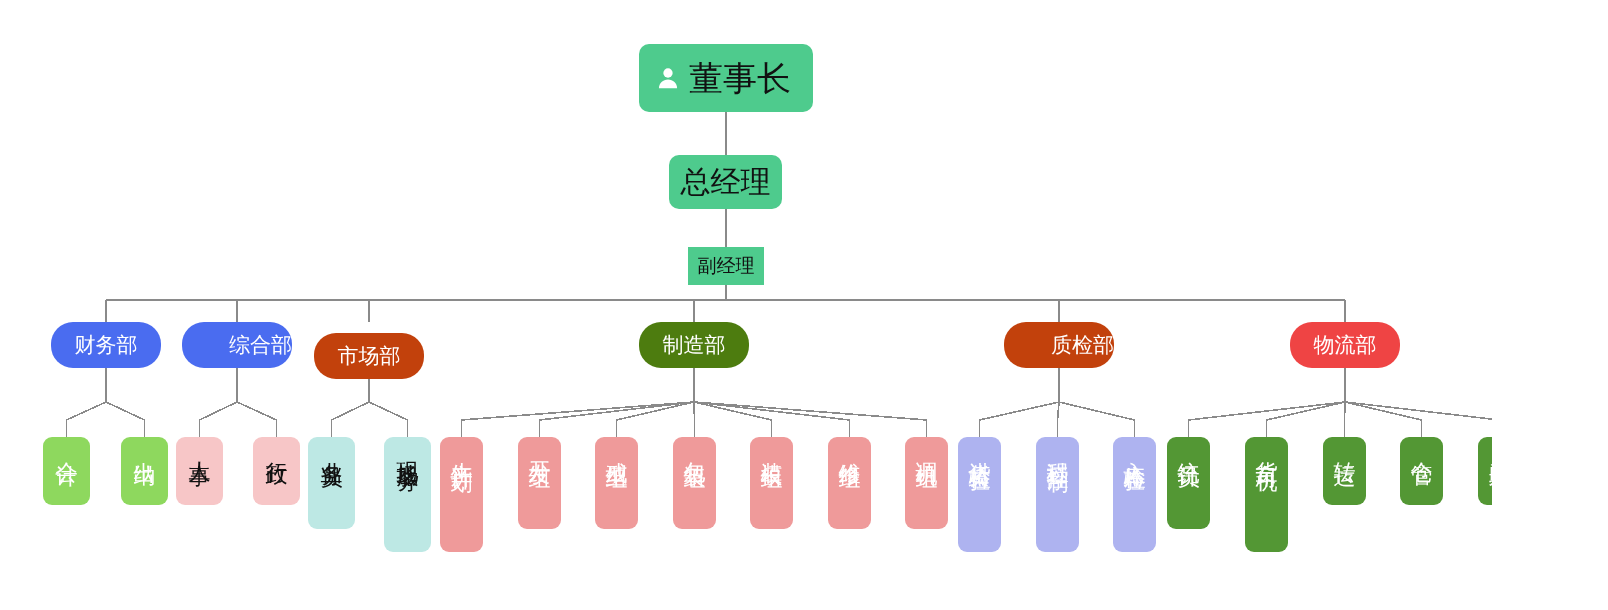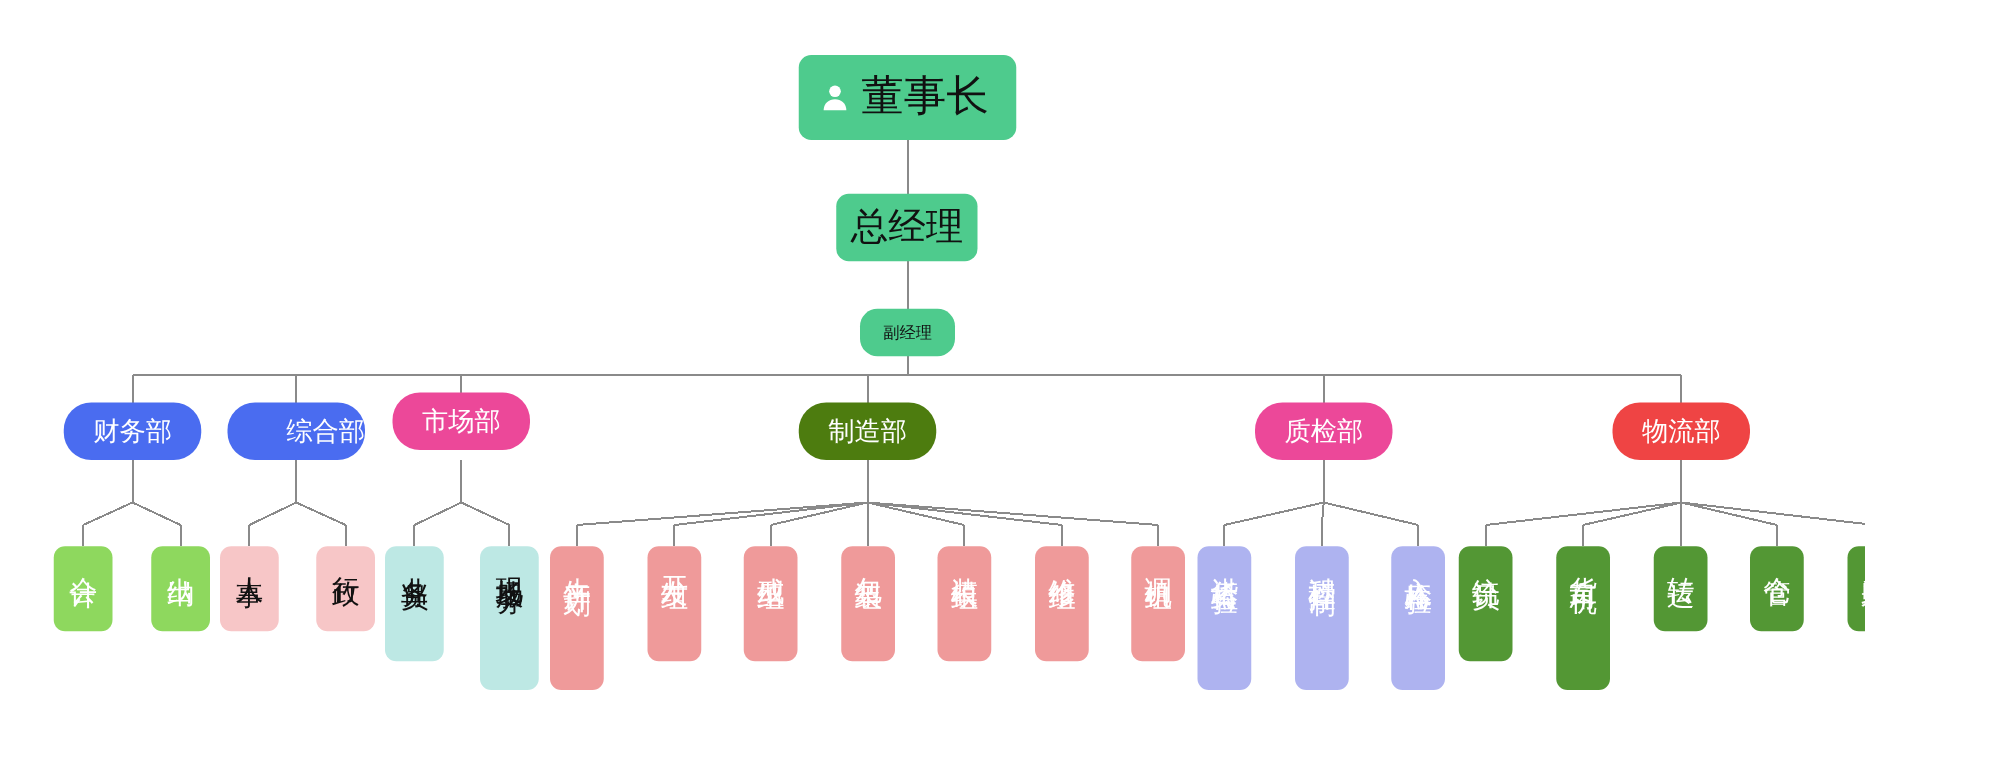--- a/index.html
+++ b/index.html
@@ -10,21 +10,20 @@
   }
   body {
     font-family: "Liberation Sans", "DejaVu Sans", sans-serif;
   }
   #chart-root {
     position: relative;
     width: 1492px;
     height: 610px;
     background: #ffffff;
     overflow: hidden;
-    font-family: Liberation Serif, serif;
   }
   #connector-layer {
     position: absolute;
     left: 0;
     top: 0;
     width: 1608px;
     height: 610px;
     pointer-events: none;
   }
   .node {
@@ -42,22 +41,22 @@
     color: #111111;
     font-size: 30px;
     border-radius: 10px;
   }
   .node.exec.chairman {
     font-size: 34px;
     gap: 8px;
     padding-right: 6px;
   }
   .node.exec.small {
-    font-size: 13px;
-    border-radius: 14px;
+    font-size: 19px;
+    border-radius: 0;
   }
   
   .node.dept {
     color: #ffffff;
     font-size: 21px;
     border-radius: 22px;
   }
   
   .node.leaf {
     font-size: 22px;
@@ -156,27 +155,27 @@
       </div>
       <div class="node exec small" style="left: 688px; top: 247px; width: 76px; height: 38px; background: rgb(78, 203, 141); color: rgb(17, 17, 17);">
         <span>副经理</span>
       </div>
       <div class="node dept" style="left: 51px; top: 322px; width: 110px; height: 46px; background: rgb(74, 108, 240);">
         <span>财务部</span>
       </div>
       <div class="node dept" style="left: 182px; top: 322px; width: 110px; height: 46px; background: rgb(74, 108, 240); justify-content: flex-end;">
         <span>综合部</span>
       </div>
-      <div class="node dept" style="left: 314px; top: 314px; width: 110px; height: 46px; background: #ec4899;">
+      <div class="node dept" style="left: 314px; top: 333px; width: 110px; height: 46px; background: #c2410c;">
         <span>市场部</span>
       </div>
       <div class="node dept" style="left: 639px; top: 322px; width: 110px; height: 46px; background: #4d7c0f;">
         <span>制造部</span>
       </div>
-      <div class="node dept" style="left: 1004px; top: 322px; width: 110px; height: 46px; background: #ec4899;">
+      <div class="node dept" style="left: 1004px; top: 322px; width: 110px; height: 46px; background: #c2410c; justify-content: flex-end;">
         <span>质检部</span>
       </div>
       <div class="node dept" style="left: 1290px; top: 322px; width: 110px; height: 46px; background: #ef4444;">
         <span>物流部</span>
       </div>
       <div class="node leaf" style="left: 43px; top: 437px; width: 47px; height: 68px; background: rgb(142, 216, 94); color: rgb(255, 255, 255);">
         <span class="vtext">会计</span>
       </div>
       <div class="node leaf" style="left: 121px; top: 437px; width: 47px; height: 68px; background: rgb(142, 216, 94); color: rgb(255, 255, 255);">
         <span class="vtext">出纳</span>

